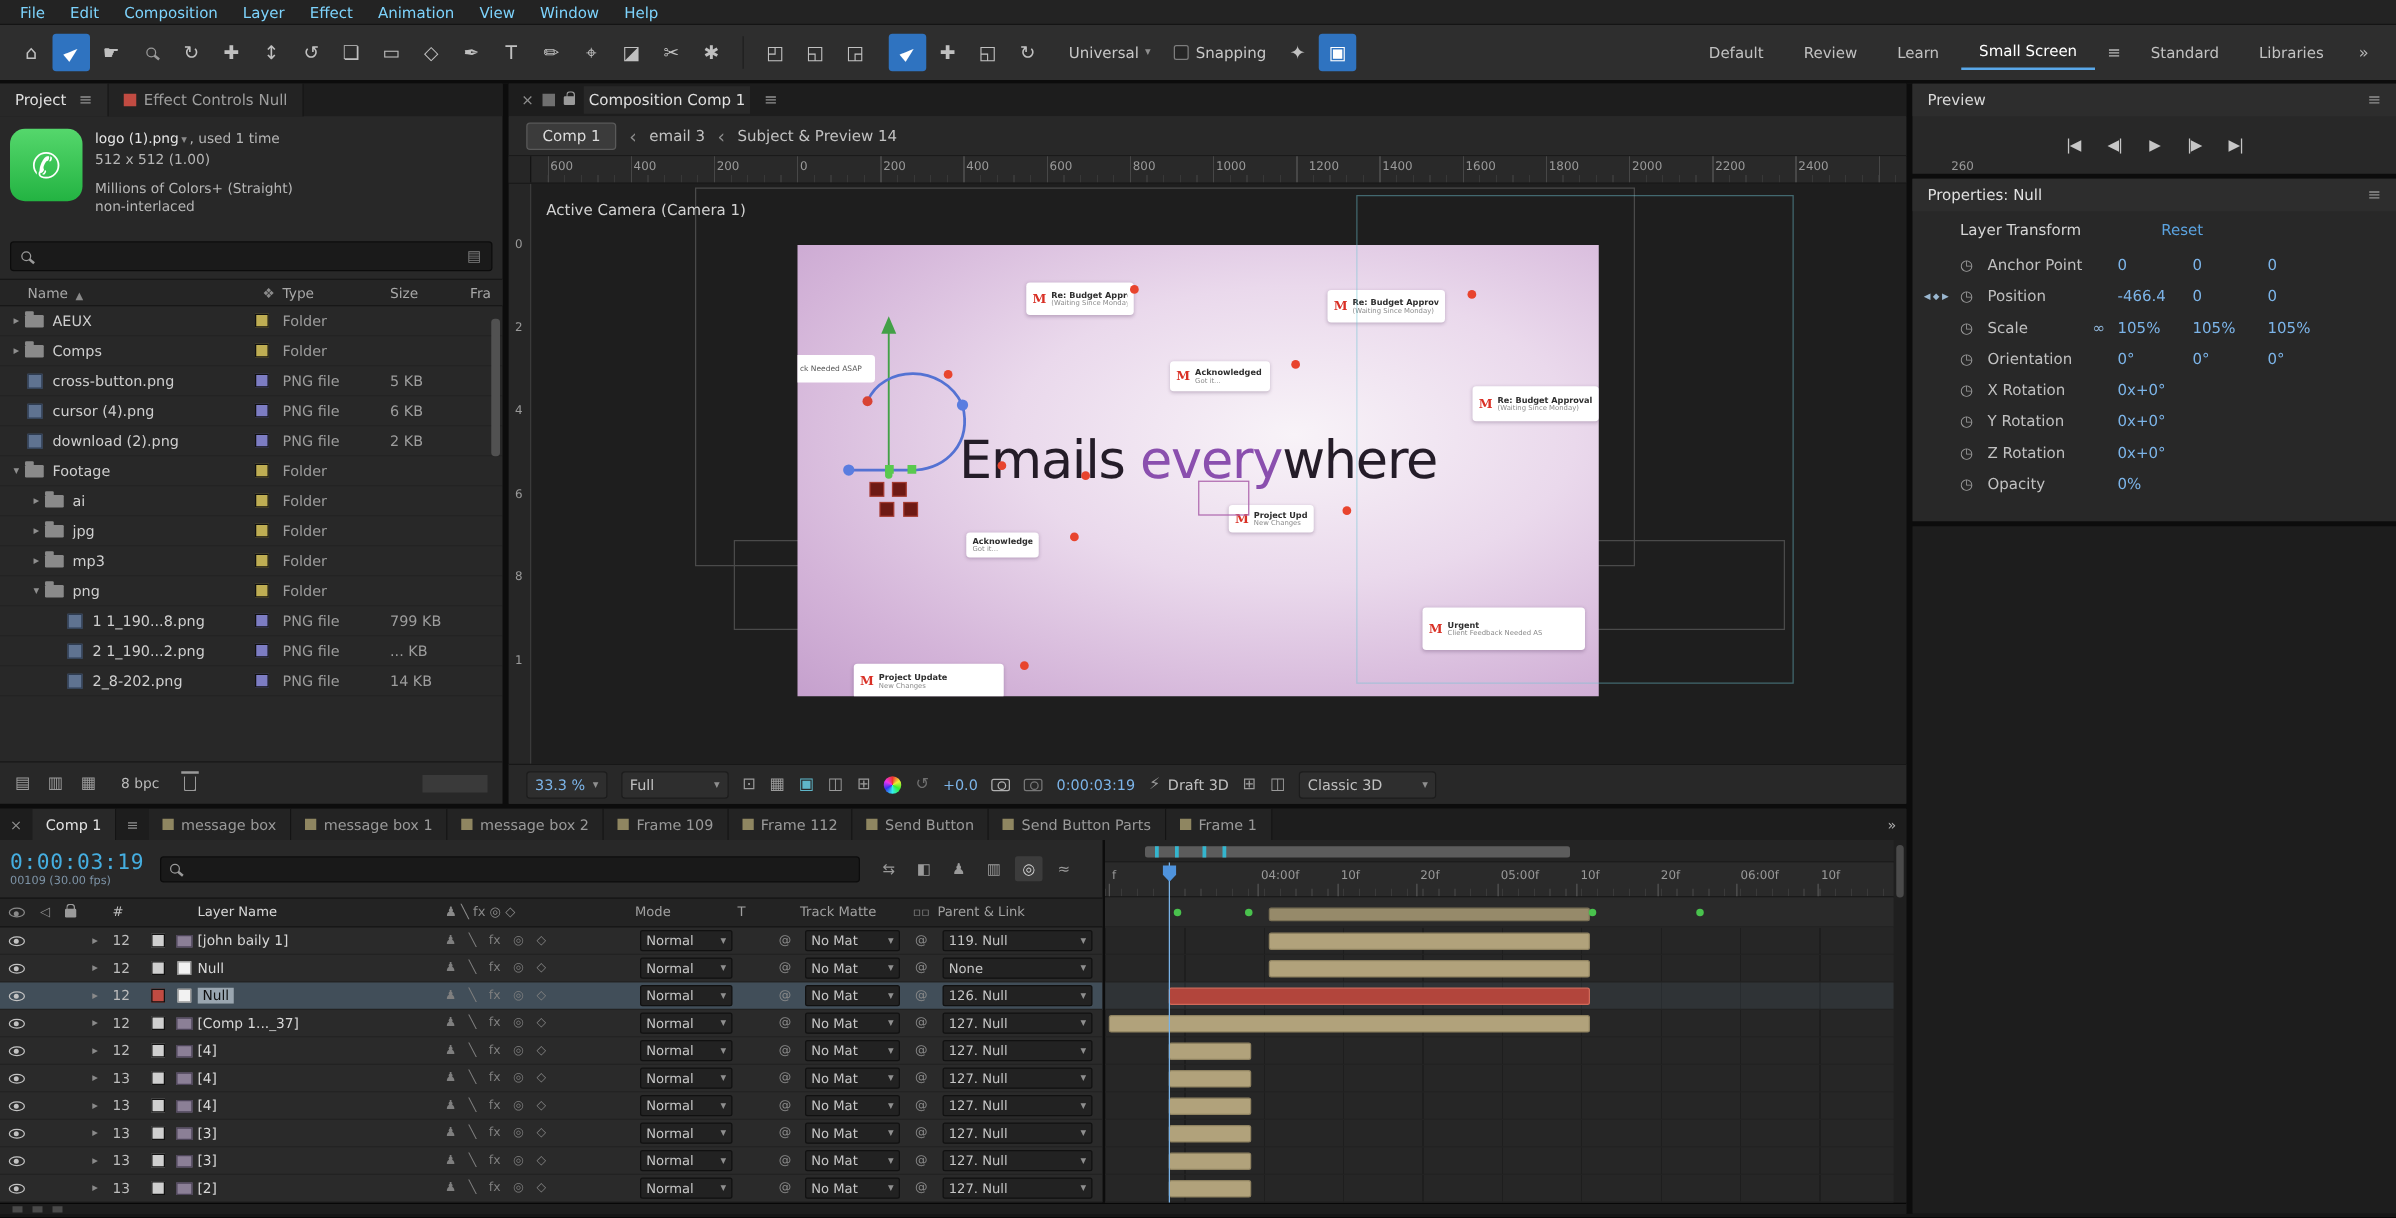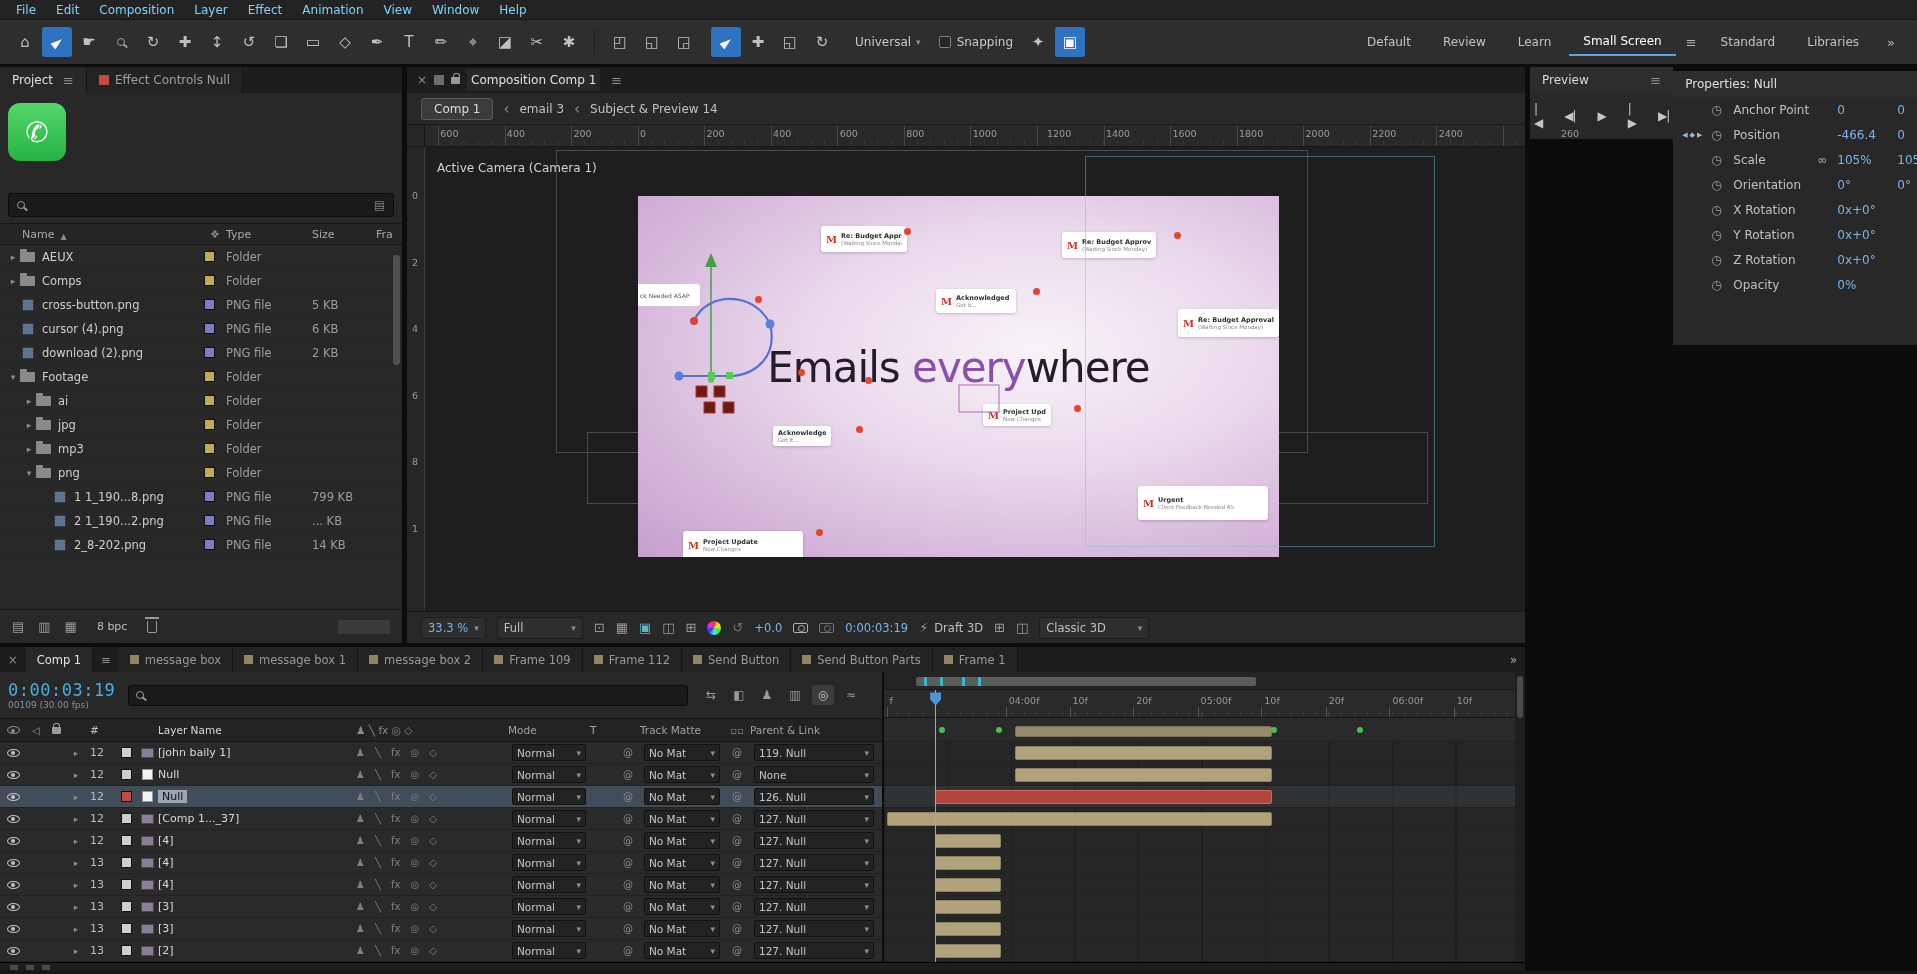--- a/index.html
+++ b/index.html
@@ -22,21 +22,21 @@
 .workspaces{margin-left:auto;display:flex;align-items:center;gap:4px}
 .ws{padding:6px 14px;font-size:12px;color:#c2c2c2}
 .ws.active{color:#fff;border-bottom:2px solid #59a7e8}
 .wsmenu{color:#b5b5b5;padding:0 6px;font-size:13px}
 .ws-more{color:#b5b5b5;padding:0 12px;font-size:13px}
 
 
 .content{display:flex;height:904px;background:#0c0c0c}
 .left-col{width:1525px;display:flex;flex-direction:column}
 .main-row{height:576px;display:flex}
-.right-col{width:387px;margin-left:5px;display:flex;background:#0c0c0c}
+.right-col{width:387px;margin-left:5px;display:flex;flex-direction:column;background:#0c0c0c}
 .panel{background:#282828}
 
 
 .project{width:402px;margin-right:5px;display:flex;flex-direction:column}
 .ptabs{height:26px;background:#1d1d1d;display:flex;align-items:stretch;font-size:12px}
 .ptab{display:flex;align-items:center;gap:6px;padding:0 12px;color:#9e9e9e;background:#232323;border-right:1px solid #141414}
 .ptab.active{background:#282828;color:#e0e0e0}
 .tmenu{color:#8f8f8f;font-size:13px;padding-left:4px}
 .swatch-red{width:10px;height:10px;background:#c14b42;display:inline-block}
 .pinfo{height:96px;display:flex;padding:10px 8px;gap:10px}
@@ -354,20 +354,27 @@
             </div>
             <div class="ptab">
               <span class="swatch-red"></span>
               <span>Effect Controls Null</span>
             </div>
           </div>
           <div class="pinfo">
             <div class="thumb">
                 <span>✆</span>
               </div>
+            <div class="pinfo-text">
+              <div><span class="nm">logo (1).png</span><span class="caret">▾</span><span>, used 1 time</span></div>
+              <div>512 x 512 (1.00)</div>
+              <div class="gap6"></div>
+              <div>Millions of Colors+ (Straight)</div>
+              <div>non-interlaced</div>
+            </div>
           </div>
           <div class="psearch">
             <span class="mag"></span>
             <input style="">
             <span class="pflow">▤</span>
           </div>
           <div class="pcols">
             <span class="cnm">
                 <span>Name</span>
                 <span class="sorta">▲</span>
@@ -1316,20 +1323,24 @@
             <div class="tbtn">▶</div>
             <div class="tbtn">|▶</div>
             <div class="tbtn">▶|</div>
           </div>
       </section>
       <section class="panel props">
         <div class="props-title">
           <span>Properties: Null</span>
           <span class="tmenu">≡</span>
         </div>
+        <div class="ltrow">
+          <span>Layer Transform</span>
+          <span class="reset">Reset</span>
+        </div>
         <div id="propRows">
             <div class="proprow">
               <span class="knav"></span>
               <span class="stopw">◷</span>
               <span class="proplbl">
                 <span>Anchor Point</span>
               </span>
               <span class="propval">0</span>
               <span class="propval">0</span>
               <span class="propval">0</span>

